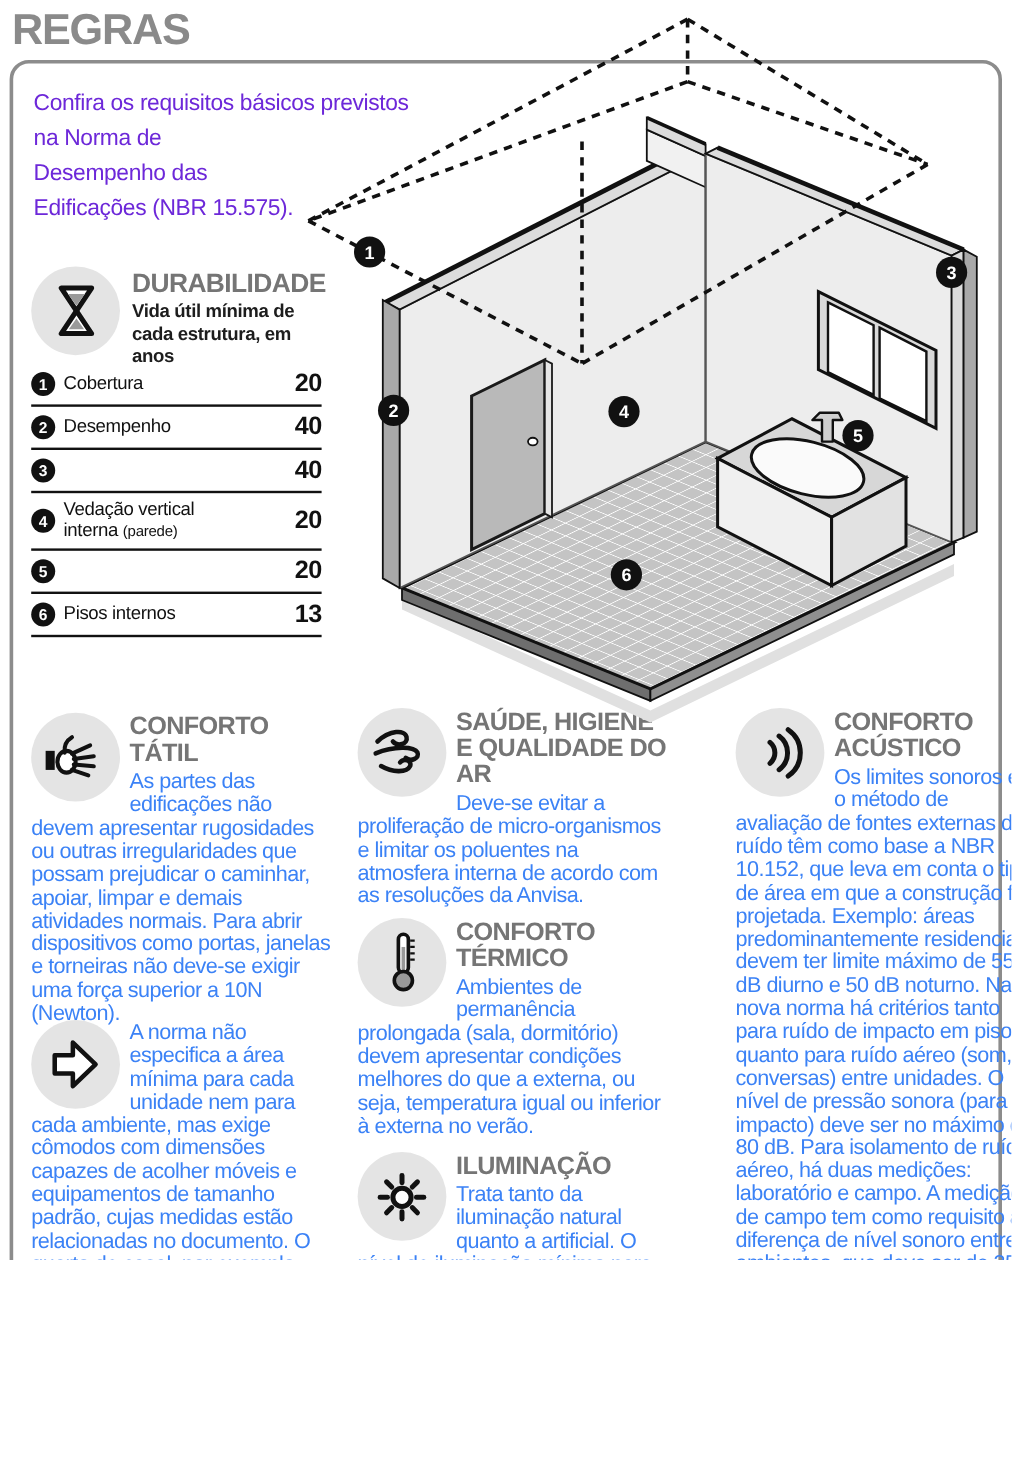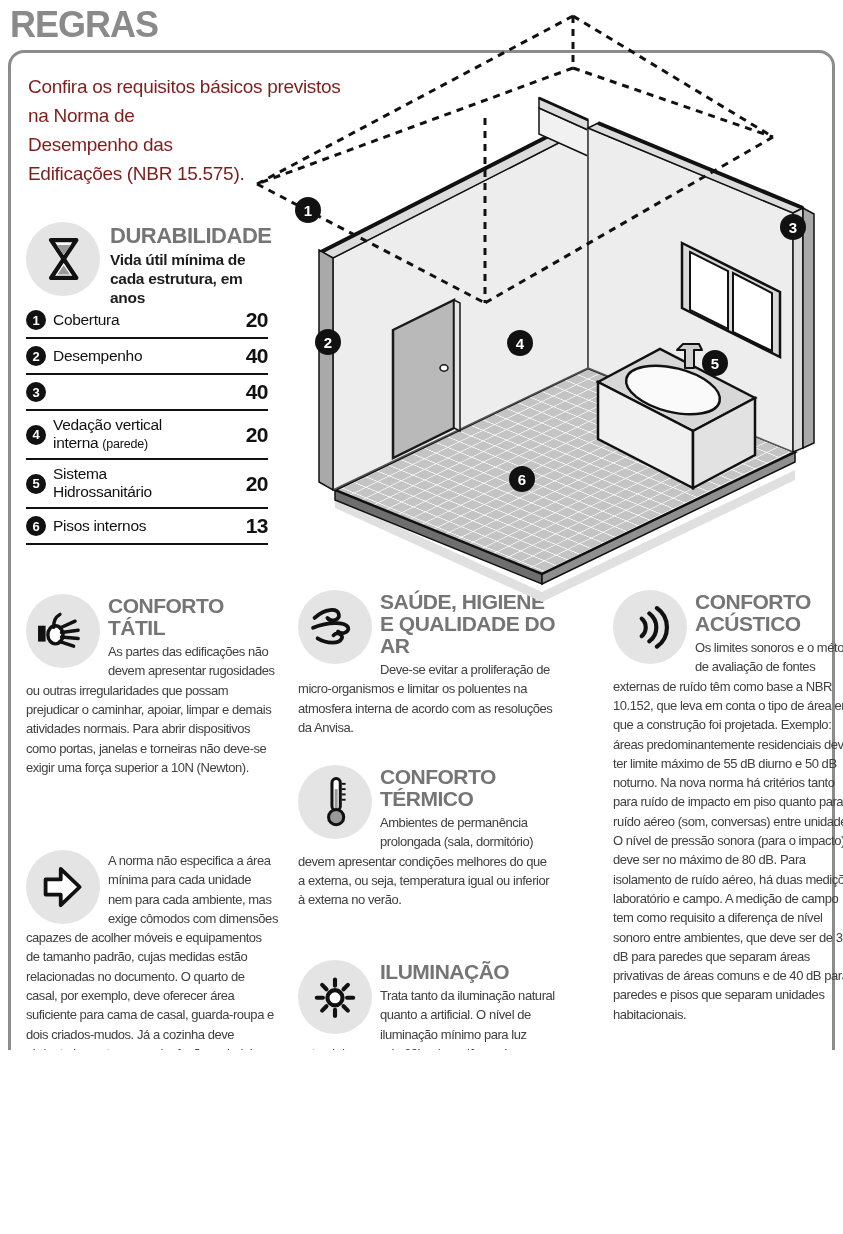--- a/index.html
+++ b/index.html
@@ -11,21 +11,21 @@
     position:absolute; left:10px; top:4px;
     font-size:36px; font-weight:700; color:#8a8a8a;
     letter-spacing:-1px; font-stretch:condensed;
   }
   .frame {
     position:absolute; left:8px; top:50px; width:827px; height:1158px;
     border:3px solid #8c8c8c; border-radius:16px; background:transparent;
   }
 
   .intro { position:absolute; left:28px; top:72px; z-index:1; }
-  .intro div { font-size:19px; line-height:29px; color:#7f1d1d; letter-spacing:-0.3px; white-space:nowrap; }
+  .intro div { font-size:19px; line-height:29px; color:#6d28d9; letter-spacing:-0.3px; white-space:nowrap; }
 
   
   .dur-head { position:absolute; left:26px; top:220px; width:250px; }
   .icon-circle { width:74px; height:74px; border-radius:50%; background:#e4e4e4;
     display:flex; align-items:center; justify-content:center; flex:0 0 auto; }
   .dur-head .icon-circle { position:absolute; left:0; top:2px; }
   .dur-title { margin-left:84px; font-size:22px; font-weight:700; color:#757575;
     letter-spacing:-0.5px; font-stretch:condensed; line-height:1.05; padding-top:4px; }
   .dur-sub { margin-left:84px; font-size:15.5px; line-height:19px; color:#1d1d1d; letter-spacing:-0.3px; margin-top:3px;font-weight:bold; }
 
@@ -35,21 +35,21 @@
     font-size:13px; font-weight:700; display:flex; align-items:center; justify-content:center; flex:0 0 auto; margin-right:7px; }
   .dur-label { font-size:15.5px; letter-spacing:-0.3px; line-height:18px; width:148px; color:#111; }
   .dur-note { font-size:12.5px; letter-spacing:-0.2px; }
   .dur-value { margin-left:auto; font-size:21px; font-weight:700; letter-spacing:-0.5px; font-stretch:condensed; color:#111; }
 
   
   .section { position:absolute; }
   .section .icon-circle { float:left; margin:2px 8px 4px 0; }
   .sec-title { font-size:21px; font-weight:700; color:#757575; letter-spacing:-0.5px;
     font-stretch:condensed; line-height:1.05; padding-top:3px; }
-  .sec-text { font-size:13px; line-height:19.3px; letter-spacing:-0.45px; color:#404040; margin-top:3px; }
+  .sec-text { font-size:18px; line-height:19.3px; letter-spacing:-0.45px; color:#3b82f6; margin-top:3px; }
 
   .footer-left  { position:absolute; left:26px;  top:1188px; font-size:11px; font-weight:700; letter-spacing:-0.2px; }
   .footer-right { position:absolute; right:14px; top:1188px; font-size:11px; font-weight:700; letter-spacing:-0.2px; }
 
   .room-svg { position:absolute; left:243px; top:0; width:600px; height:615px; z-index:2; pointer-events:none; }
   svg text.marker-num { fill:#fff; font-size:15px; font-weight:700; font-family:"Liberation Sans",sans-serif; }
 </style>
 </head>
 <body>
 
@@ -93,21 +93,20 @@
       <span class="num-badge">3</span>
       <span class="dur-value">40</span>
     </div>
     <div class="dur-row">
       <span class="num-badge">4</span>
       <span class="dur-label"><span>Vedação vertical interna</span> <span class="dur-note">(parede)</span></span>
       <span class="dur-value">20</span>
     </div>
     <div class="dur-row">
       <span class="num-badge">5</span>
-      <span class="dur-label"><span>Sistema Hidrossanitário</span> <span class="dur-note"></span></span>
       <span class="dur-value">20</span>
     </div>
     <div class="dur-row">
       <span class="num-badge">6</span>
       <span class="dur-label"><span>Pisos internos</span> <span class="dur-note"></span></span>
       <span class="dur-value">13</span>
     </div>
   </div>
 
   <svg class="room-svg" viewBox="0 0 600 615">

